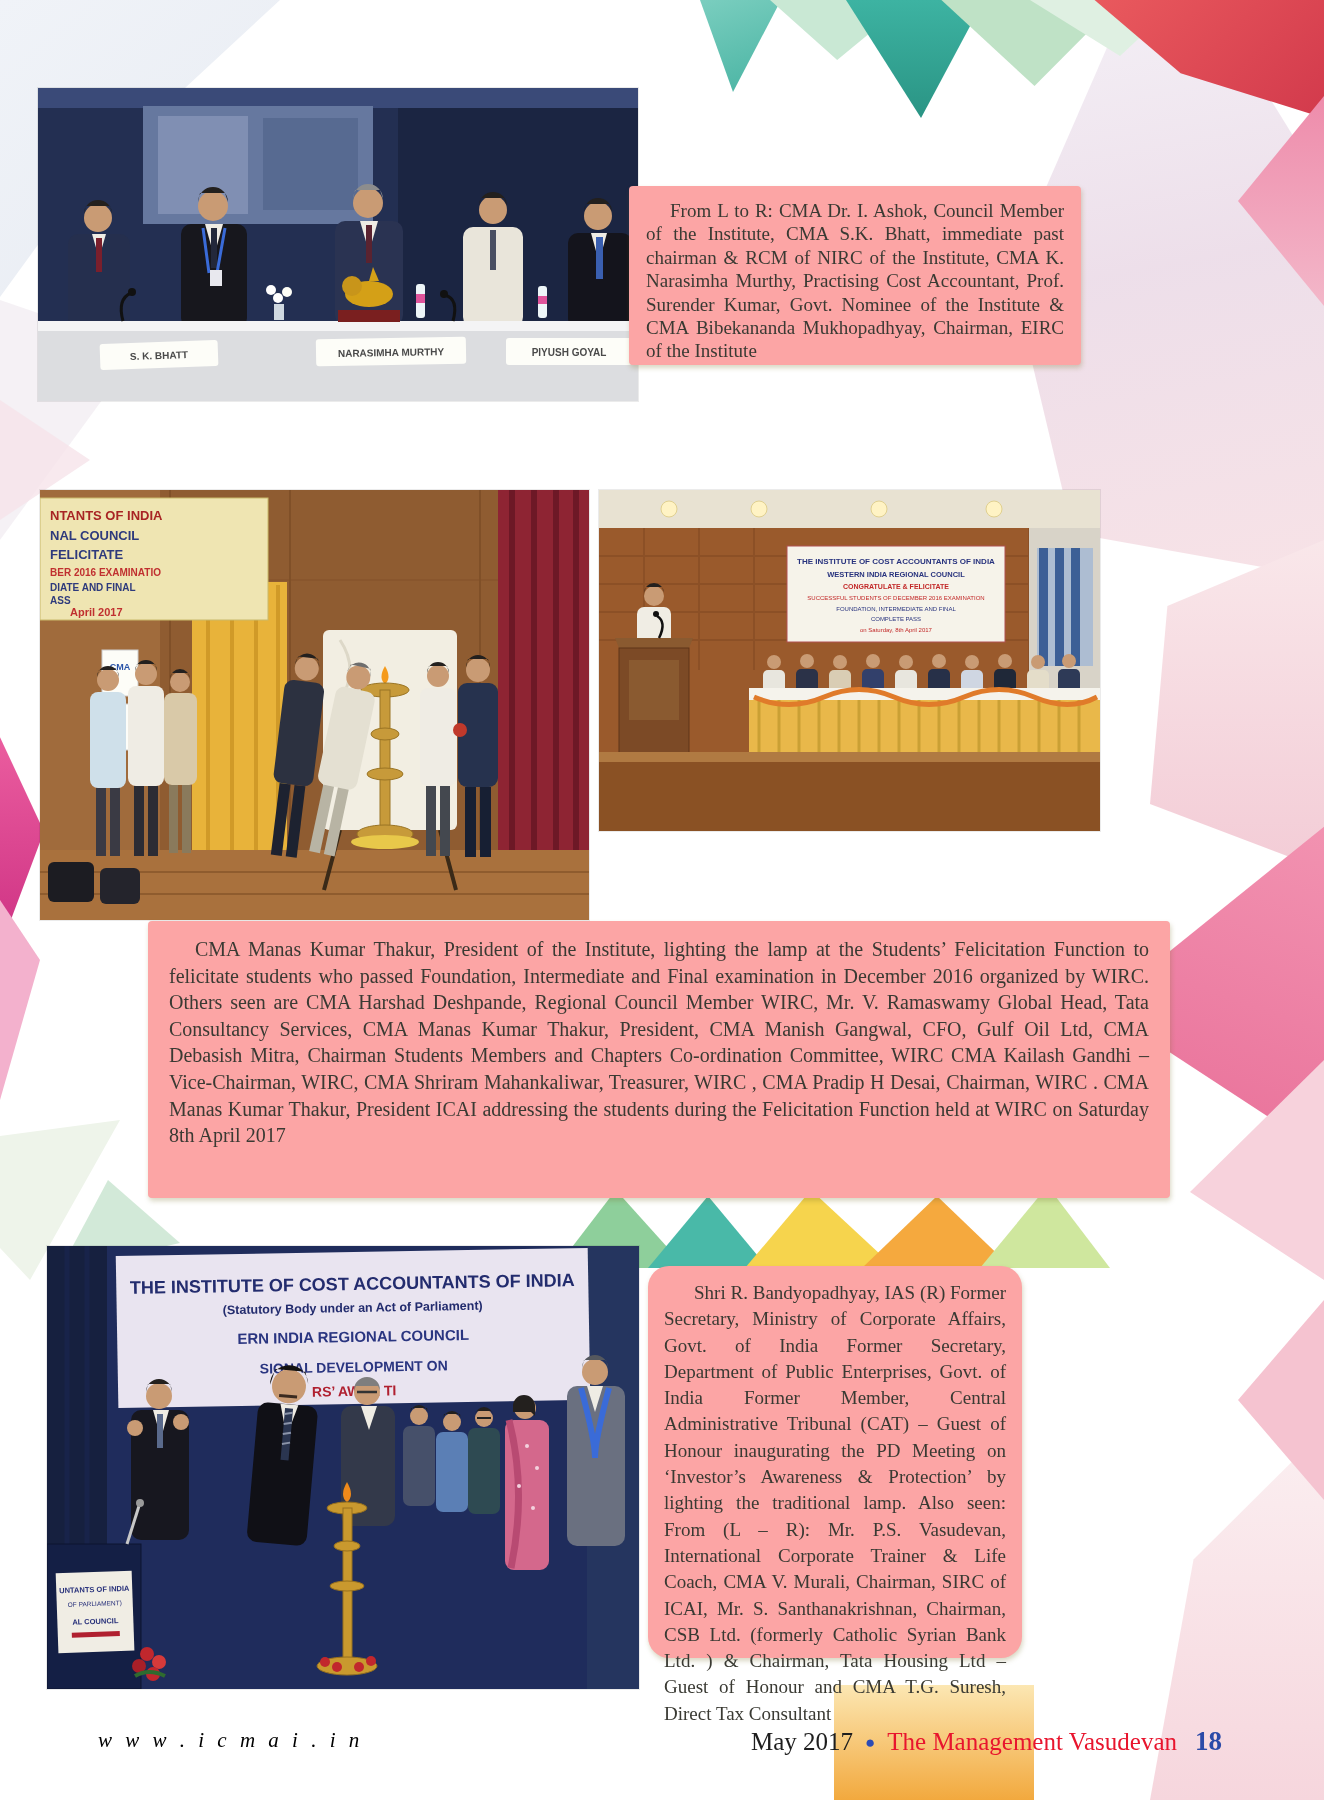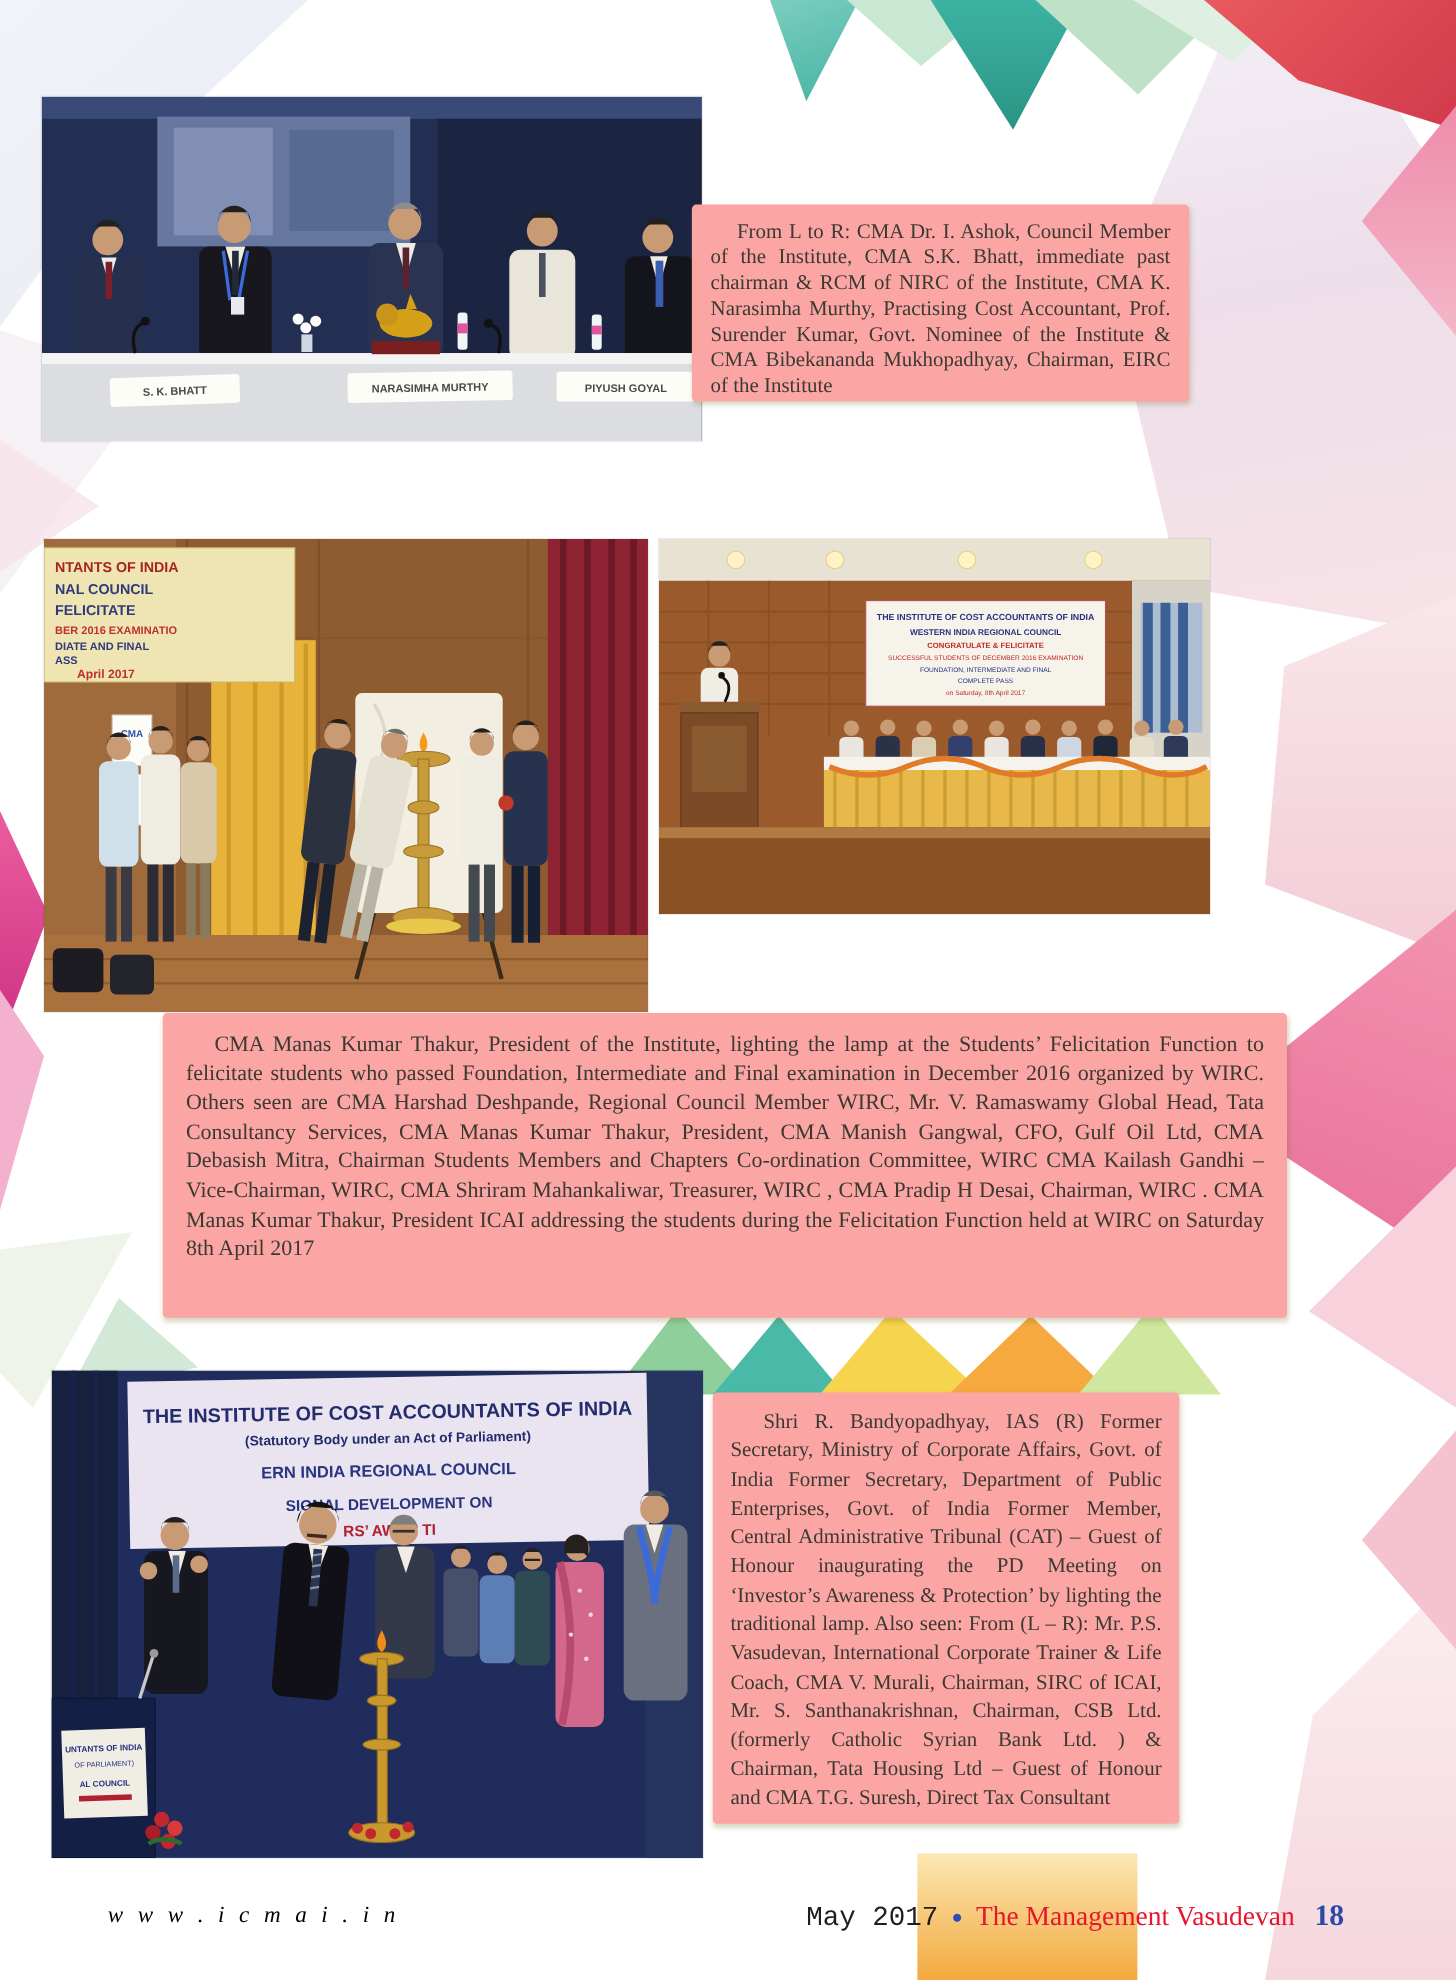--- a/index.html
+++ b/index.html
@@ -35,26 +35,26 @@
   .s26{left:1238px;top:1300px;width:86px;height:200px;background:#f5c3d0;clip-path:polygon(100% 0,100% 100%,0 50%);}
   
   .photo{position:absolute;display:block;box-shadow:0 0 0 1px rgba(0,0,0,.08);}
   
   .caption{position:absolute;background:#fca5a5;border-radius:4px;color:#3a3a33;
            text-align:justify;box-shadow:1px 3px 5px rgba(120,110,40,.28);}
   .cap1{left:629px;top:186px;width:452px;height:179px;padding:13px 17px;font-size:19px;line-height:23.4px;box-sizing:border-box;}
   .cap1 p{margin:0;text-indent:24px;}
   .cap2{left:148px;top:921px;width:1022px;height:277px;padding:15px 21px;font-size:20px;line-height:26.6px;box-sizing:border-box;}
   .cap2 p{margin:0;text-indent:26px;}
-  .cap3{left:648px;top:1266px;width:424px;height:392px;padding:14px 16px;font-size:19px;line-height:26.3px;box-sizing:border-box;}
+  .cap3{left:648px;top:1266px;width:374px;height:392px;padding:14px 16px;font-size:19px;line-height:26.3px;box-sizing:border-box;border-radius:21px;}
   .cap3 p{margin:0;text-indent:30px;}
   
   .site{position:absolute;left:98px;top:1728px;font-style:italic;font-size:21px;letter-spacing:4px;color:#000000;}
   .footline{position:absolute;right:102px;top:1726px;display:flex;align-items:baseline;gap:12px;white-space:nowrap;}
-  .f-issue{font-size:25px;color:#1e1e1e;font-family:Liberation Mono, monospace;}
+  .f-issue{font-size:25px;color:#1e1e1e;}
   .f-bullet{font-size:17px;color:#2b4bb5;transform:translateY(-2px);}
   .f-mag{font-size:25px;color:#e8152e;}
   .f-num{font-size:27px;font-weight:bold;color:#2b4aa8;margin-left:6px;}
   
   .skin{fill:#c99b74}.hair{fill:#23201e}
   text{font-family:"Liberation Sans",sans-serif;}
 </style>
 </head>
 <body>
 

